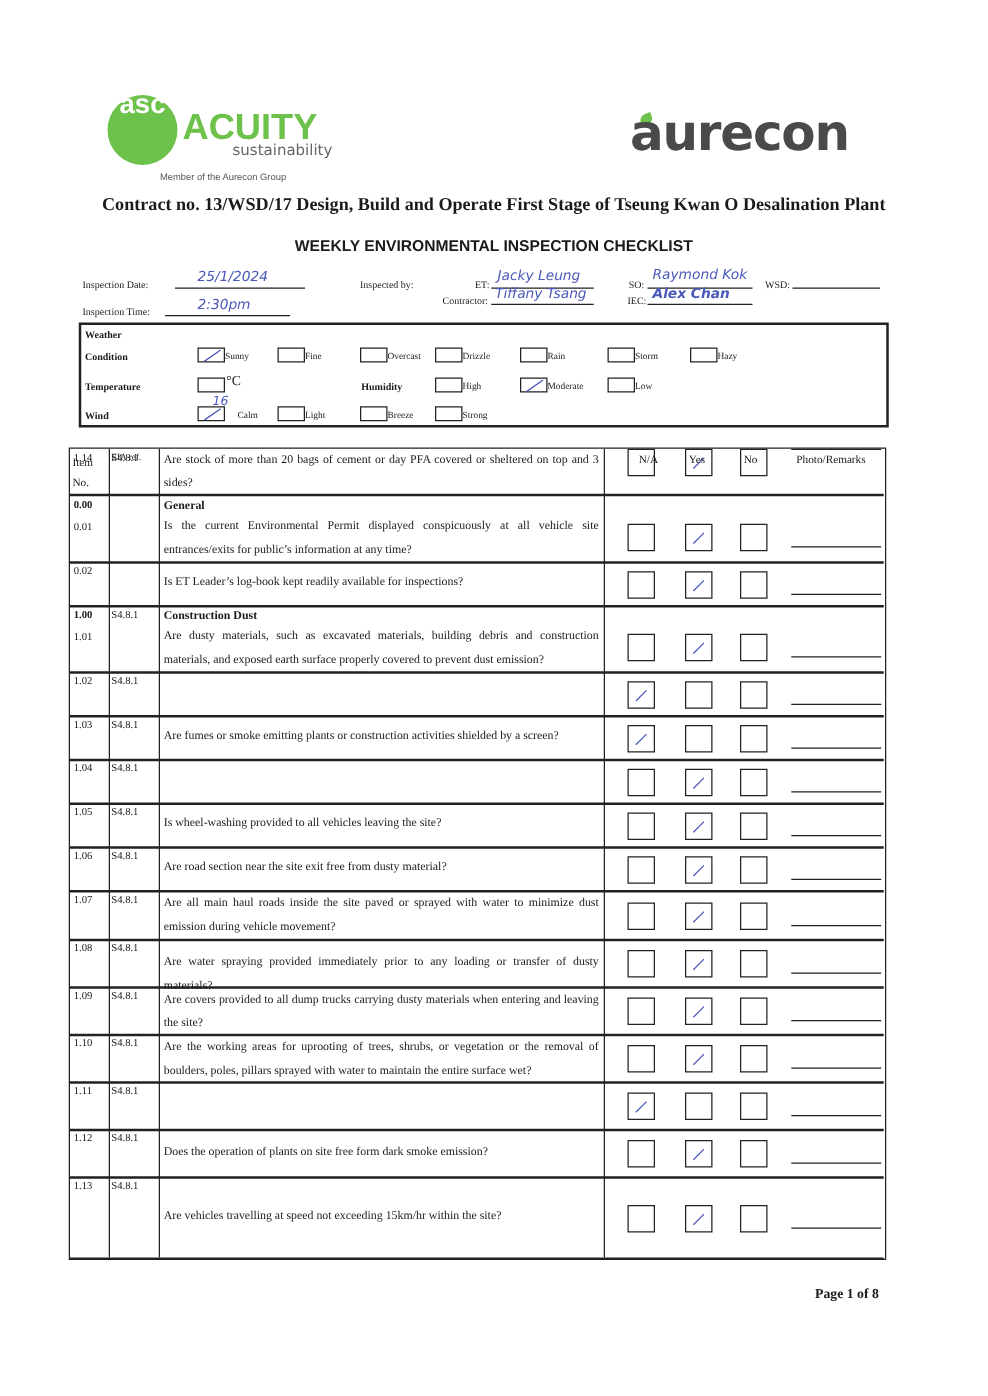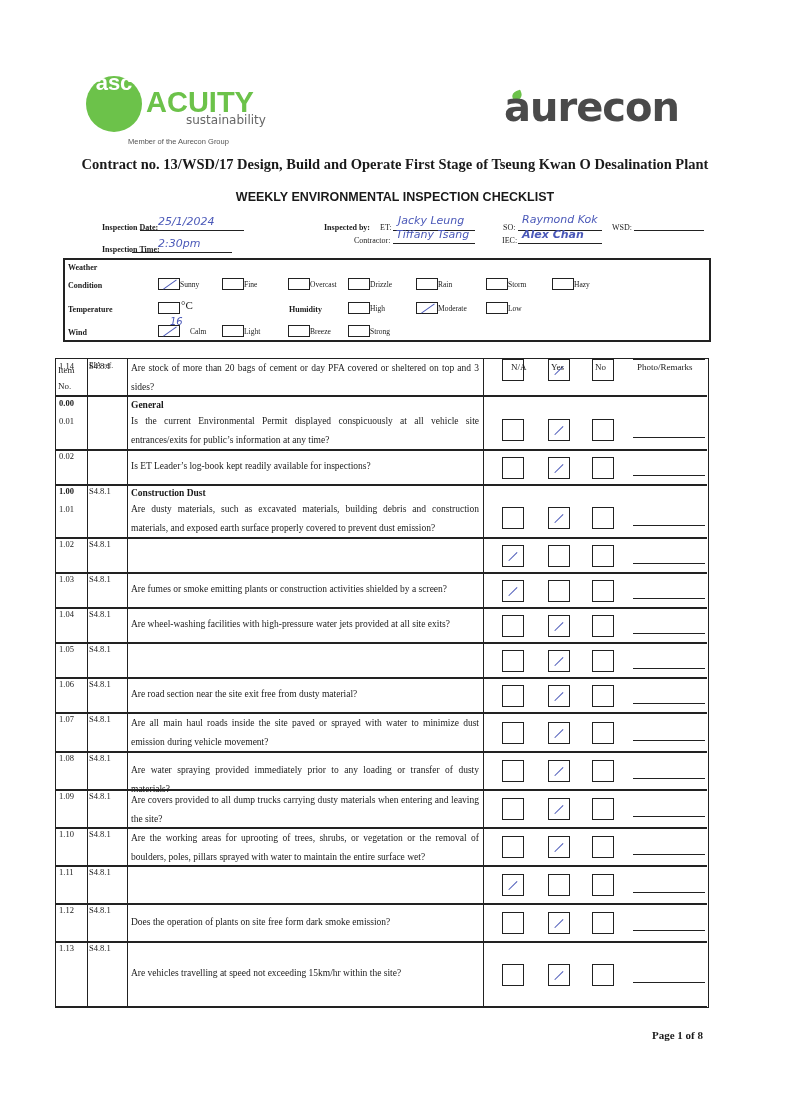--- a/index.html
+++ b/index.html
@@ -8,21 +8,21 @@
   
   .acuity-circle { left: 86px; top: 76px; width: 56px; height: 56px; border-radius: 50%; background: #6cc24a; }
   .acuity-letters { left: 86px; top: 74px; width: 56px; height: 60px; color: #fff; font-family: "Liberation Sans", sans-serif; font-weight: bold; font-size: 22px; line-height: 17px; text-align: center; }
   .acuity-name { left: 146px; top: 86px; font-family: "Liberation Sans", sans-serif; font-size: 29px; color: #6cc24a; font-weight: bold; letter-spacing: 0px; }
   .acuity-sub { left: 186px; top: 113px; font-family: "DejaVu Sans", sans-serif; font-size: 12px; color: #666; }
   .acuity-member { left: 128px; top: 137px; font-family: "Liberation Sans", sans-serif; font-size: 7.5px; color: #555; }
   .aurecon-leaf { left: 512px; top: 91px; width: 10px; height: 9px; background: #6cc24a; border-radius: 60% 10% 60% 10%; transform: rotate(-20deg); }
   .aurecon-name { left: 504px; top: 84px; font-family: "DejaVu Sans", sans-serif; font-weight: bold; font-size: 40px; color: #4a4a4a; letter-spacing: -1px; }
   .contract { left: 0; width: 790px; top: 156px; text-align: center; font-weight: bold; font-size: 14.5px; }
   .doc-title { left: 0; width: 790px; top: 190px; text-align: center; font-family: "Liberation Sans", sans-serif; font-weight: bold; font-size: 12.5px; }
-  .lbl { font-size: 8px; font-weight: bold; margin-left: 36px; }
+  .lbl { font-size: 8px; font-weight: normal; }
   .lbl-n { font-size: 8px; }
   .uline { border-bottom: 1px solid #222; height: 14px; }
   .hand { font-family: "DejaVu Sans", sans-serif; font-size: 11px; color: #4a58b8; font-style: italic; white-space: nowrap; }
   
   .weather { left: 63px; top: 258px; width: 648px; height: 84px; border: 2px solid #222; box-sizing: border-box; }
   .wlbl { font-size: 8px; font-weight: bold; }
   .wbox { width: 22px; height: 12px; border: 1.5px solid #222; box-sizing: border-box; }
   .wopt { font-size: 7.5px; }
   .mark { position: absolute; left: 3px; top: 5px; width: 16px; height: 1.2px; background: #4a58b8; transform: rotate(-35deg); }
   
@@ -181,30 +181,30 @@
         <div class="qtext" style="position: absolute; left: 75px; top: 8px; width: 348px;">Are fumes or smoke emitting plants or construction activities shielded by a screen?</div>
         <div class="cbox checked" style="position: absolute; left: 446px; top: 8px;"></div>
         <div class="cbox" style="position: absolute; left: 492px; top: 8px;"></div>
         <div class="cbox" style="position: absolute; left: 536px; top: 8px;"></div>
         <div class="remark" style="position: absolute; left: 577px; top: 26px;"></div>
       </div>
       <div class="hline" style="left: 0px; width: 651px; top: 248px;"></div>
       <div style="position: absolute; left: 0px; top: 248px; width: 651px; height: 35px;">
         <div class="cell-no" style="position: absolute; left: 3px; top: 2px;">1.04</div>
         <div class="cell-no" style="position: absolute; left: 33px; top: 2px;">S4.8.1</div>
-        <div class="qtext" style="position: absolute; left: 75px; top: 8px; width: 348px;">Are wheel-washing facilities with high-pressure water jets provided at all site exits?</div>
         <div class="cbox" style="position: absolute; left: 446px; top: 8px;"></div>
         <div class="cbox checked" style="position: absolute; left: 492px; top: 8px;"></div>
         <div class="cbox" style="position: absolute; left: 536px; top: 8px;"></div>
         <div class="remark" style="position: absolute; left: 577px; top: 26px;"></div>
       </div>
       <div class="hline" style="left: 0px; width: 651px; top: 283px;"></div>
       <div style="position: absolute; left: 0px; top: 283px; width: 651px; height: 35px;">
         <div class="cell-no" style="position: absolute; left: 3px; top: 2px;">1.05</div>
         <div class="cell-no" style="position: absolute; left: 33px; top: 2px;">S4.8.1</div>
+        <div class="qtext" style="position: absolute; left: 75px; top: 8px; width: 348px;">Is wheel-washing provided to all vehicles leaving the site?</div>
         <div class="cbox" style="position: absolute; left: 446px; top: 8px;"></div>
         <div class="cbox checked" style="position: absolute; left: 492px; top: 8px;"></div>
         <div class="cbox" style="position: absolute; left: 536px; top: 8px;"></div>
         <div class="remark" style="position: absolute; left: 577px; top: 26px;"></div>
       </div>
       <div class="hline" style="left: 0px; width: 651px; top: 318px;"></div>
       <div style="position: absolute; left: 0px; top: 318px; width: 651px; height: 35px;">
         <div class="cell-no" style="position: absolute; left: 3px; top: 2px;">1.06</div>
         <div class="cell-no" style="position: absolute; left: 33px; top: 2px;">S4.8.1</div>
         <div class="qtext" style="position: absolute; left: 75px; top: 8px; width: 348px;">Are road section near the site exit free from dusty material?</div>

